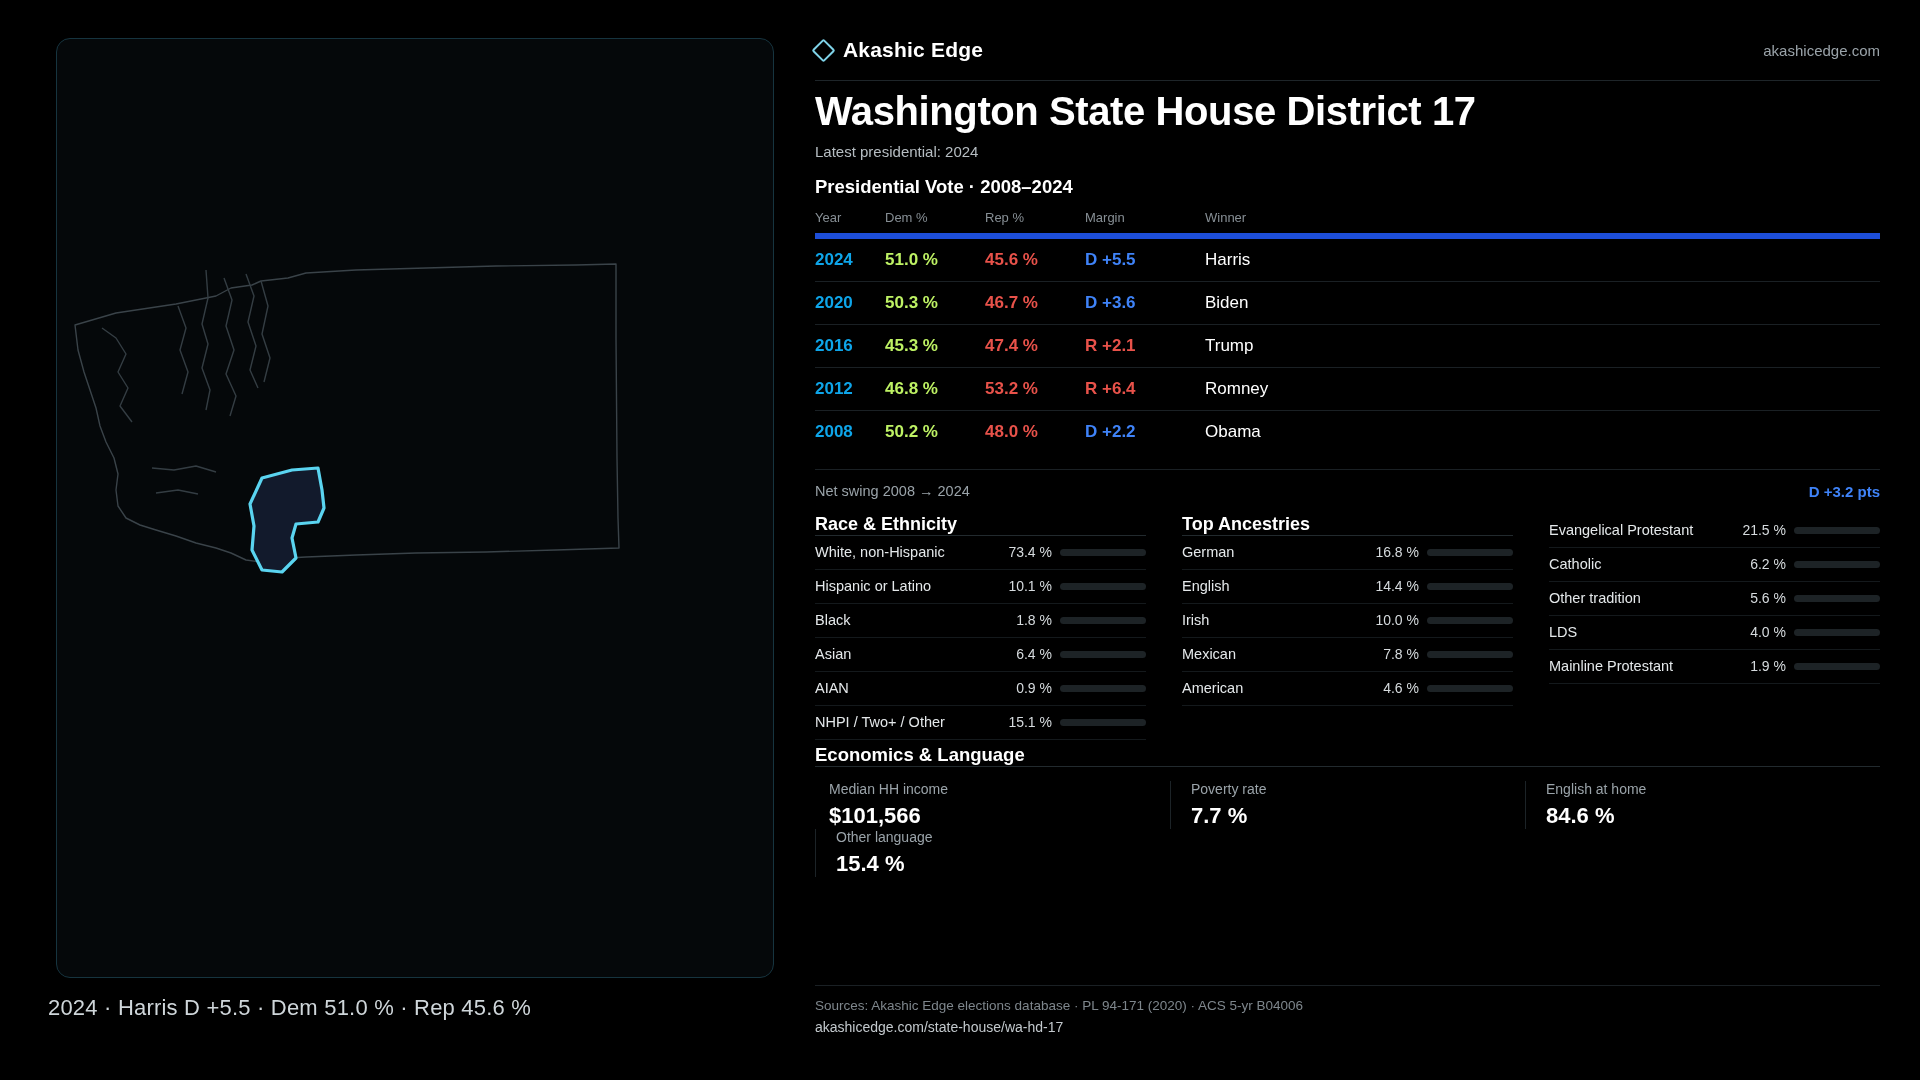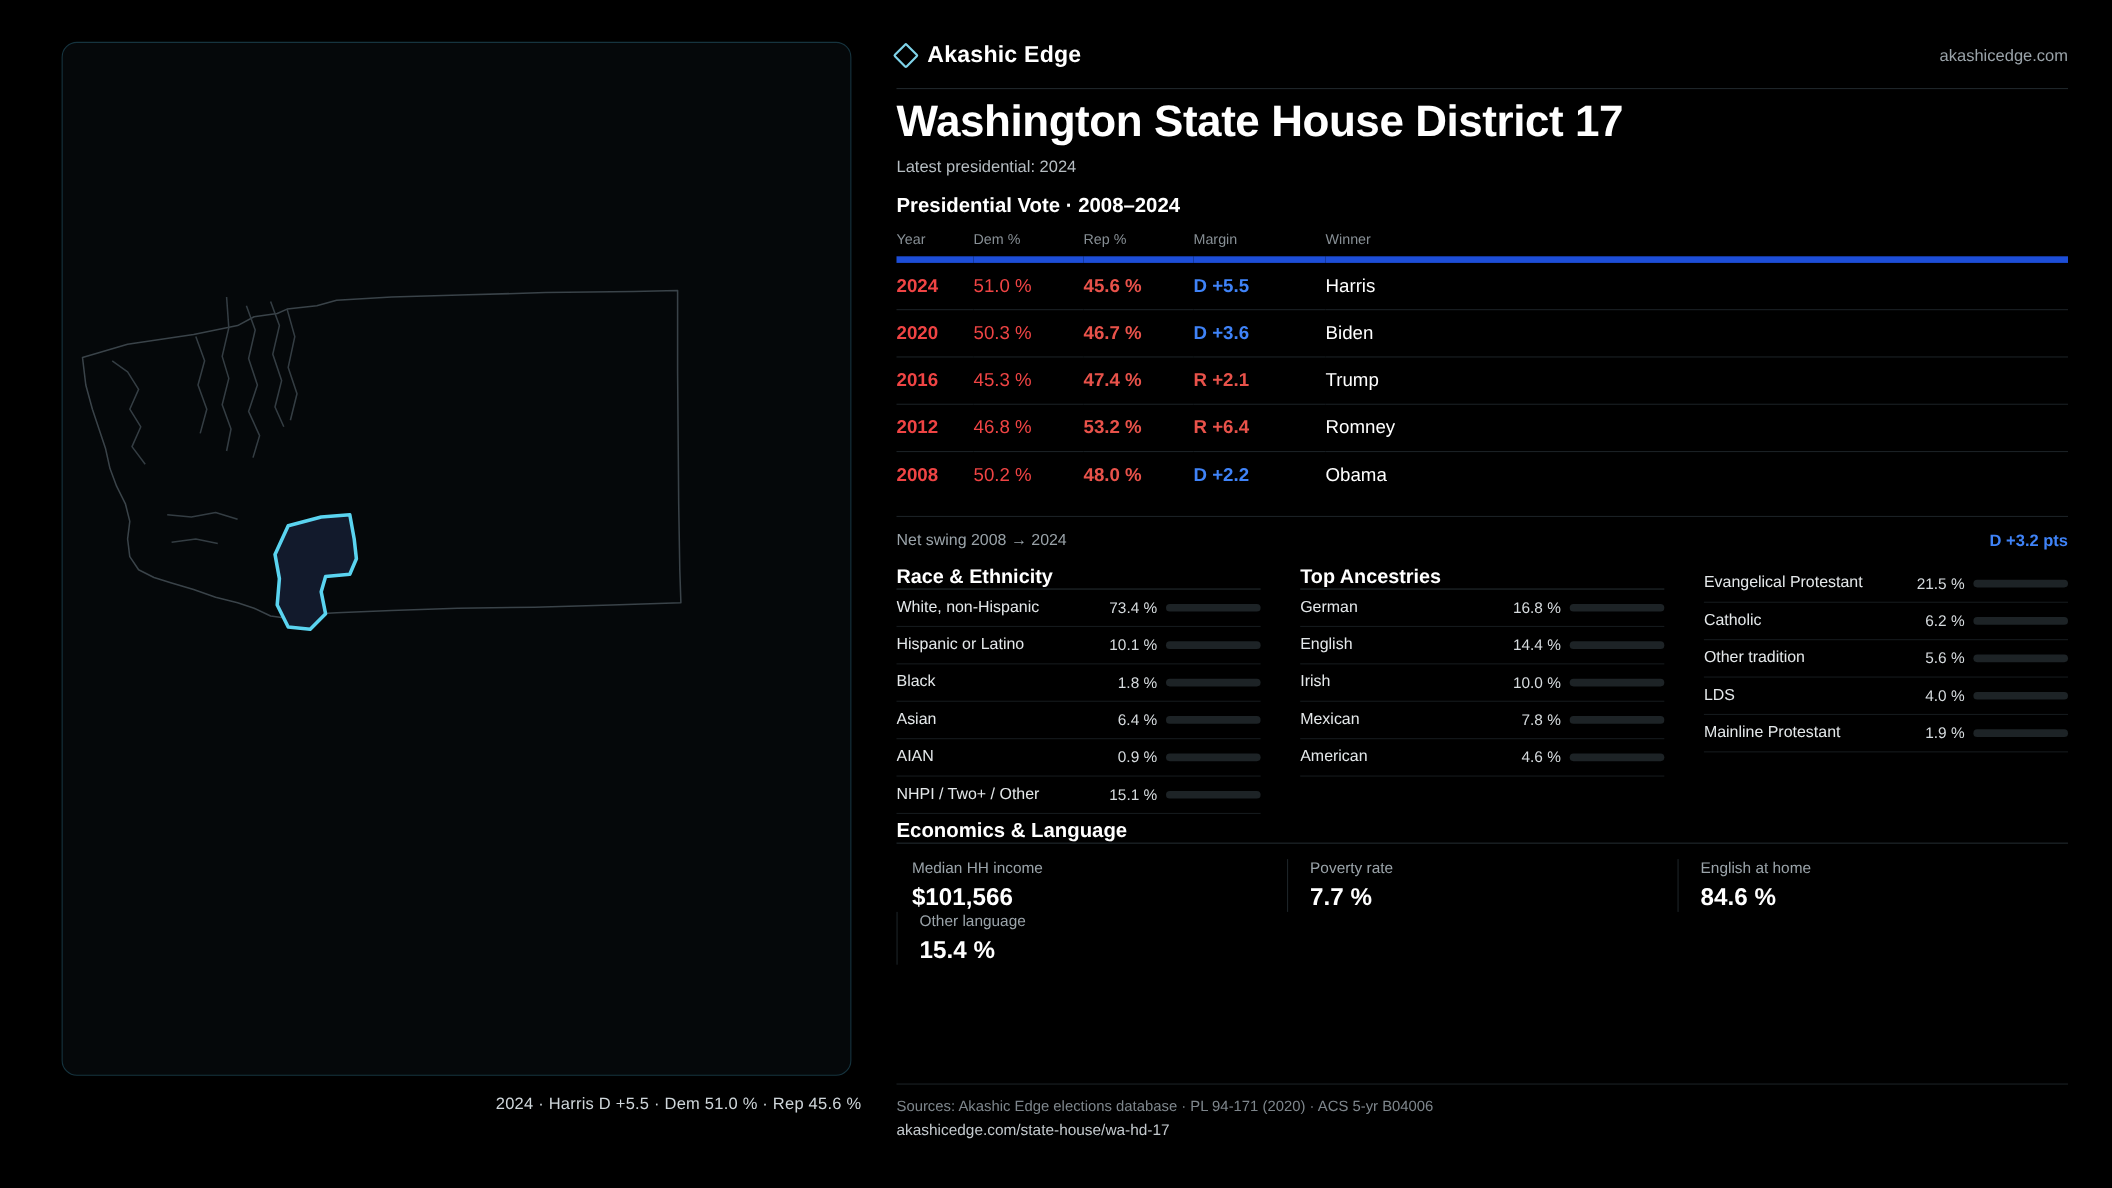--- a/index.html
+++ b/index.html
@@ -33,22 +33,22 @@
   }
   .map-svg-wrap {
     position: absolute;
     left: 56px; top: 38px;
     width: 718px; height: 940px;
   }
   .map-caption {
     position: absolute;
     left: 0; right: 0;
     top: 995px;
-    text-align: right;
-    font-size: 15px;
+    text-align: left;
+    font-size: 22px;
     color: #cfd6da;
     letter-spacing: .2px;
     padding-left: 48px;
   }
 
   
   .content {
     flex: 1 1 auto;
     position: relative;
     padding: 0 40px 0 32px;
@@ -119,22 +119,22 @@
     color: #878f95;
     padding: 0 0 8px 0;
   }
   table.pres td {
     font-size: 17px;
     padding: 11px 0;
     border-top: 1px solid #1a2024;
     vertical-align: middle;
   }
   table.pres thead th { border-bottom: 6px solid #1d4ed8; }
-  .c-year { width: 70px; font-weight: bold; color: #ef4444; }
-  .c-dem  { width: 100px; color: #ef4444; font-weight: normal; font-size: 16px; }
+  .c-year { width: 70px; font-weight: bold; color: #0ea5e9; }
+  .c-dem  { width: 100px; color: #bef264; font-weight: bold; font-size: 16px; }
   .c-rep  { width: 100px; color: #e8524a; font-weight: bold; font-size: 16px; }
   .c-margin { width: 120px; font-weight: bold; font-size: 16px; }
   .c-margin.dem { color: #3f83f8; }
   .c-margin.rep { color: #e8524a; }
   .c-winner { color: #ffffff; font-size: 17px; }
 
   .swing-row {
     display: flex;
     justify-content: space-between;
     align-items: center;

